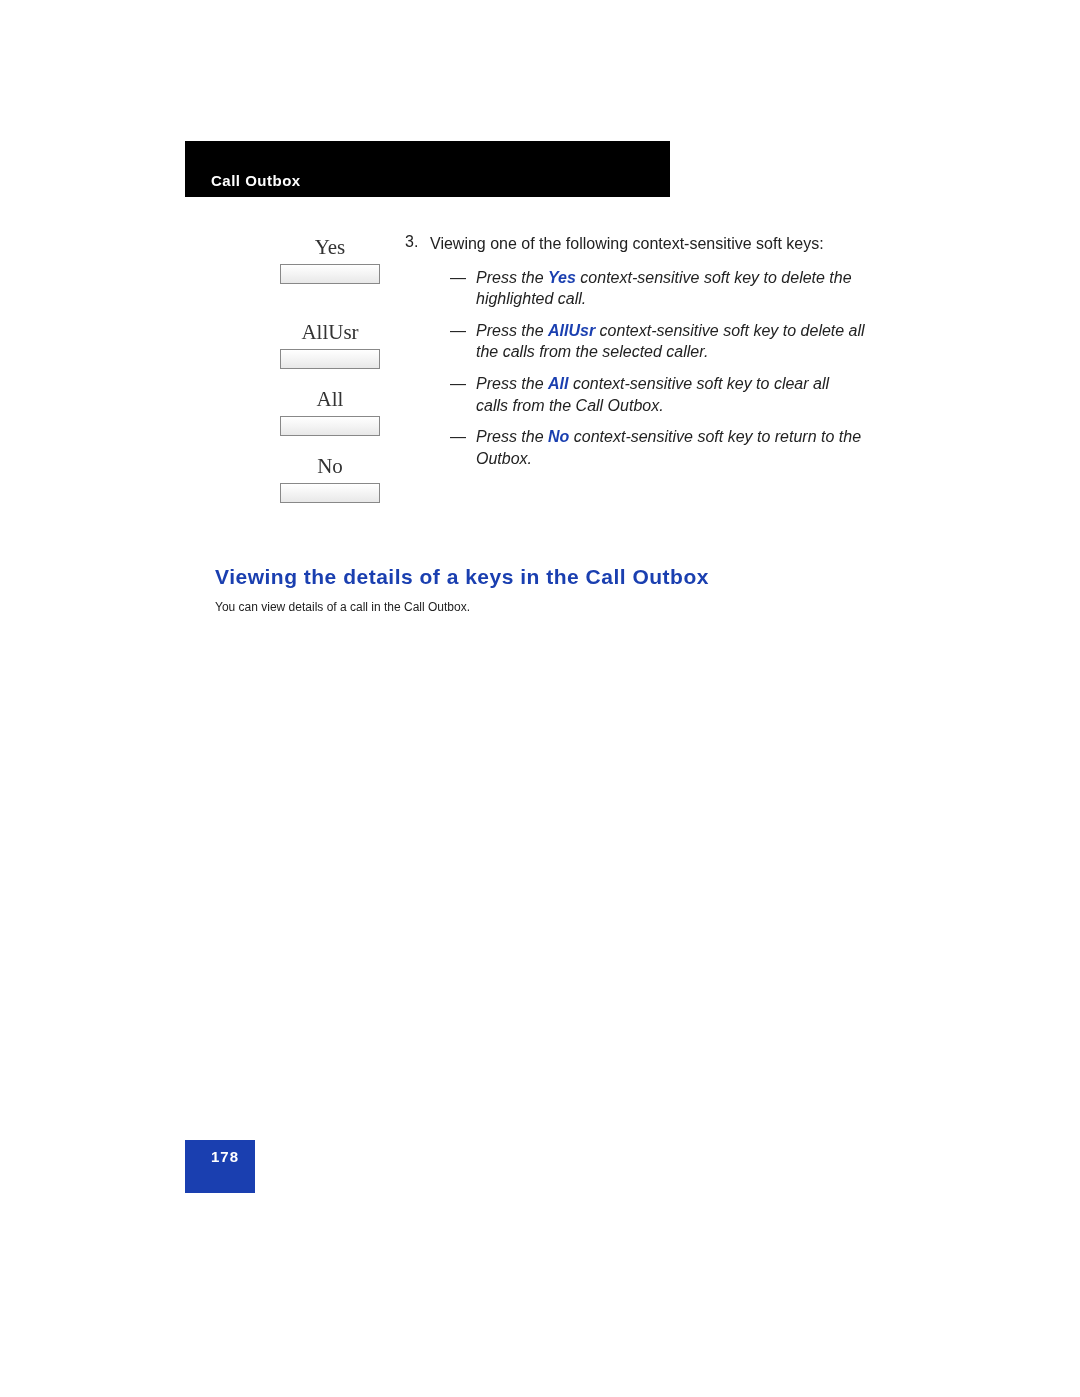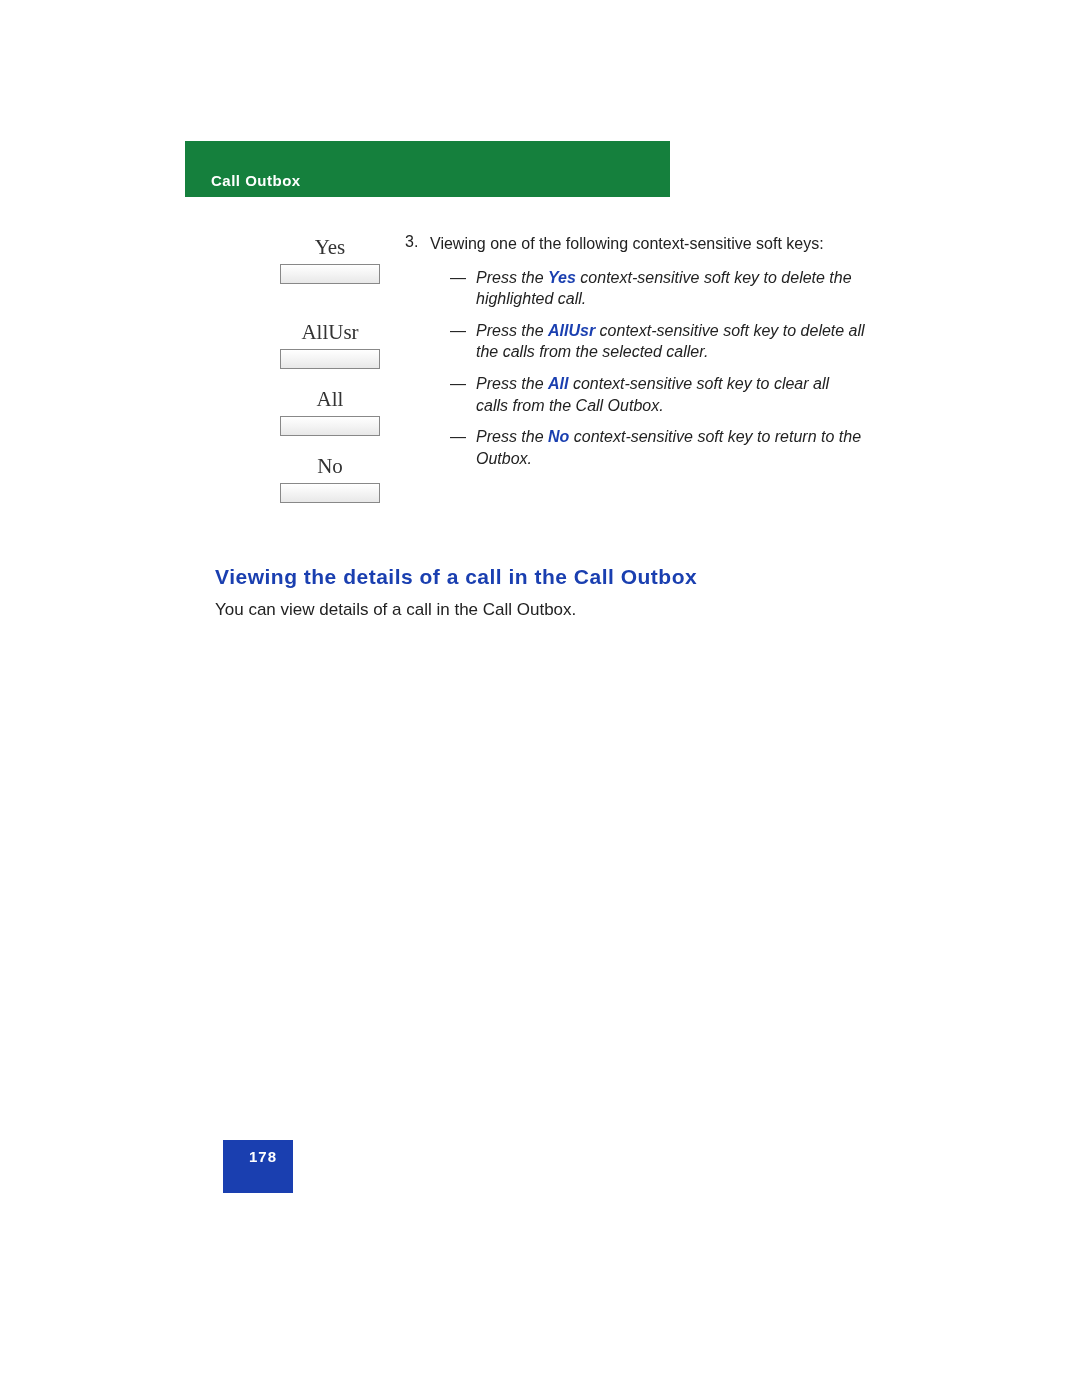--- a/index.html
+++ b/index.html
@@ -13,21 +13,21 @@
       width: 1080px;
       height: 1397px;
       position: relative;
     }
     .header-bar {
       position: absolute;
       top: 141px;
       left: 185px;
       width: 485px;
       height: 56px;
-      background: #15803d;
+      background: #000000;
     }
     .header-text {
       position: absolute;
       bottom: 8px;
       left: 26px;
       color: #ffffff;
       font-weight: bold;
       font-size: 15px;
       letter-spacing: 0.5px;
     }
@@ -111,31 +111,30 @@
       left: 30px;
       font-size: 21px;
       font-weight: bold;
       color: #1a3fb0;
       letter-spacing: 0.5px;
     }
     .section-body {
       position: absolute;
       top: 375px;
       left: 30px;
-      font-size: 17px;
+      font-size: 12px;
       color: #222222;
     }
     .footer-bar {
       position: absolute;
       top: 1140px;
       left: 185px;
       width: 70px;
       height: 53px;
       background: #1a3fb0;
-      margin-left: 38px;
     }
     .page-number {
       position: absolute;
       top: 8px;
       left: 26px;
       color: #ffffff;
       font-weight: bold;
       font-size: 15px;
       letter-spacing: 1px;
     }
@@ -192,19 +191,19 @@
       </div>
       <div class="bullet-item">
         <span class="dash">—</span>
         <span class="bullet-content">
           <span>Press the </span><span class="bold-blue">No</span><span> context-sensitive soft key to return to the Outbox.</span>
         </span>
       </div>
     </div>
   </div>
 
-  <div class="section-heading">Viewing the details of a call in the Call Outbox</div>
+  <div class="section-heading">Viewing the details of a keys in the Call Outbox</div>
   <div class="section-body">You can view details of a call in the Call Outbox.</div>
 </div>
 
 <div class="footer-bar">
   <div class="page-number">178</div>
 </div>
 
 </body></html>

